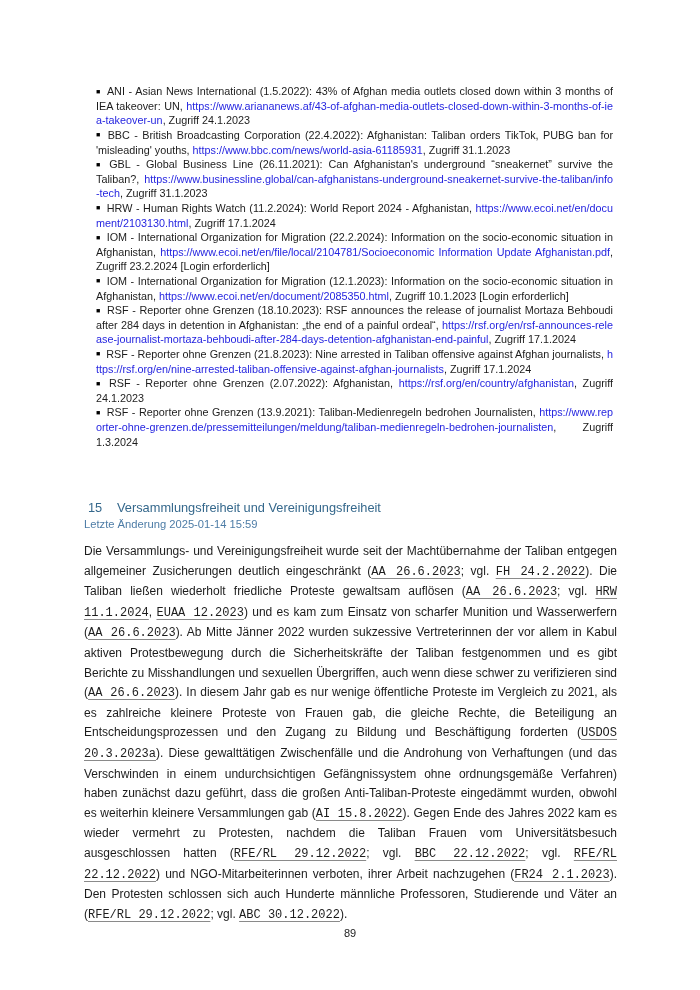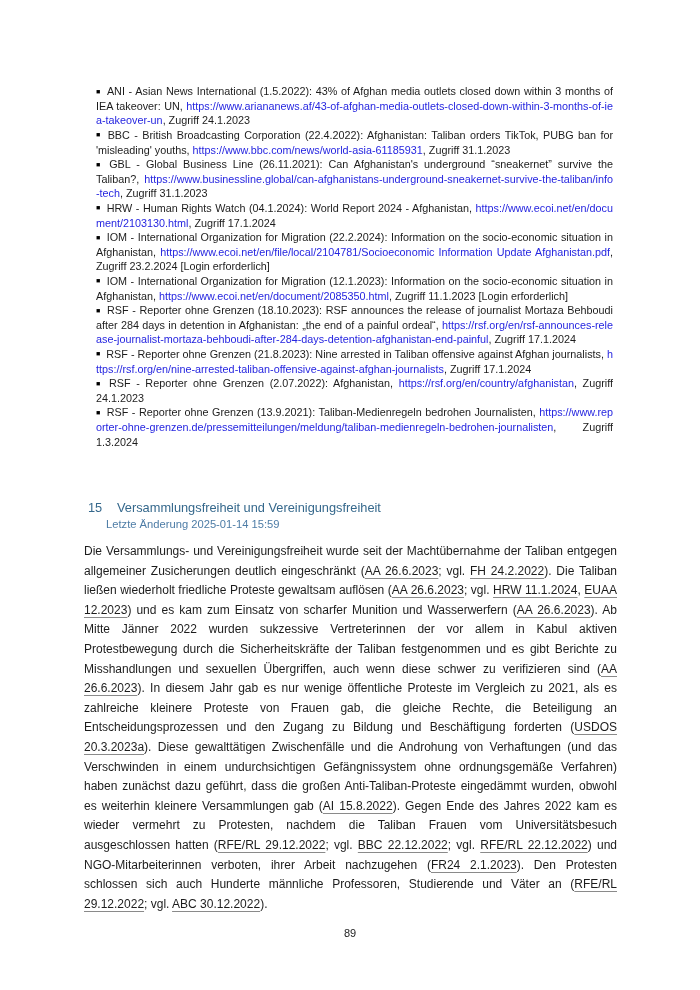--- a/index.html
+++ b/index.html
@@ -51,62 +51,62 @@
   }
   .sec-num { display: inline-block; width: 29px; }
 
   .last-changed {
     position: absolute;
     left: 84px;
     top: 517px;
     font-size: 11.2px;
     color: var(--subheading, #4d7ca6);
     line-height: 15px;
-    margin-left: 22px;
   }
 
   
   .body-paragraph {
     position: absolute;
     left: 84px;
     top: 542px;
     width: 533px;
     margin: 0;
     font-size: 12px;
     line-height: 19.6px;
     text-align: justify;
   }
   .cite {
     text-decoration: underline;
     text-decoration-color: var(--citation-underline, #8a8a8a);
     text-underline-offset: 2.5px;
     text-decoration-thickness: 1px;
+    font-family: Liberation Mono, monospace;
   }
 
   .page-number {
     position: absolute;
     left: 0;
     top: 927px;
     width: 700px;
     text-align: center;
     font-size: 11px;
   }
 </style>
 </head>
 <body>
 
 <div class="page">
 
   <ul class="bib-list">
       <li><span class="bullet">■</span><span>ANI - Asian News International (1.5.2022): 43% of Afghan media outlets closed down within 3 months of IEA takeover: UN, </span><span class="link">https://www.ariananews.af/43-of-afghan-media-outlets-closed-down-within-3-months-of-iea-takeover-un</span><span>, Zugriff 24.1.2023</span></li>
       <li><span class="bullet">■</span><span>BBC - British Broadcasting Corporation (22.4.2022): Afghanistan: Taliban orders TikTok, PUBG ban for 'misleading' youths, </span><span class="link">https://www.bbc.com/news/world-asia-61185931</span><span>, Zugriff 31.1.2023</span></li>
       <li><span class="bullet">■</span><span>GBL - Global Business Line (26.11.2021): Can Afghanistan's underground “sneakernet” survive the Taliban?, </span><span class="link">https://www.businessline.global/can-afghanistans-underground-sneakernet-survive-the-taliban/info-tech</span><span>, Zugriff 31.1.2023</span></li>
-      <li><span class="bullet">■</span><span>HRW - Human Rights Watch (04.1.2024): World Report 2024 - Afghanistan, </span><span class="link">https://www.ecoi.net/en/document/2103130.html</span><span>, Zugriff 17.1.2024</span></li>
+      <li><span class="bullet">■</span><span>HRW - Human Rights Watch (11.2.2024): World Report 2024 - Afghanistan, </span><span class="link">https://www.ecoi.net/en/document/2103130.html</span><span>, Zugriff 17.1.2024</span></li>
       <li><span class="bullet">■</span><span>IOM - International Organization for Migration (22.2.2024): Information on the socio-economic situation in Afghanistan, </span><span class="link">https://www.ecoi.net/en/file/local/2104781/Socioeconomic Information Update Afghanistan.pdf</span><span>, Zugriff 23.2.2024 [Login erforderlich]</span></li>
-      <li><span class="bullet">■</span><span>IOM - International Organization for Migration (12.1.2023): Information on the socio-economic situation in Afghanistan, </span><span class="link">https://www.ecoi.net/en/document/2085350.html</span><span>, Zugriff 11.1.2023 [Login erforderlich]</span></li>
+      <li><span class="bullet">■</span><span>IOM - International Organization for Migration (12.1.2023): Information on the socio-economic situation in Afghanistan, </span><span class="link">https://www.ecoi.net/en/document/2085350.html</span><span>, Zugriff 10.1.2023 [Login erforderlich]</span></li>
       <li><span class="bullet">■</span><span>RSF - Reporter ohne Grenzen (18.10.2023): RSF announces the release of journalist Mortaza Behboudi after 284 days in detention in Afghanistan: „the end of a painful ordeal“, </span><span class="link">https://rsf.org/en/rsf-announces-release-journalist-mortaza-behboudi-after-284-days-detention-afghanistan-end-painful</span><span>, Zugriff 17.1.2024</span></li>
       <li><span class="bullet">■</span><span>RSF - Reporter ohne Grenzen (21.8.2023): Nine arrested in Taliban offensive against Afghan journalists, </span><span class="link">https://rsf.org/en/nine-arrested-taliban-offensive-against-afghan-journalists</span><span>, Zugriff 17.1.2024</span></li>
       <li><span class="bullet">■</span><span>RSF - Reporter ohne Grenzen (2.07.2022): Afghanistan, </span><span class="link">https://rsf.org/en/country/afghanistan</span><span>, Zugriff 24.1.2023</span></li>
       <li><span class="bullet">■</span><span>RSF - Reporter ohne Grenzen (13.9.2021): Taliban-Medienregeln bedrohen Journalisten, </span><span class="link">https://www.reporter-ohne-grenzen.de/pressemitteilungen/meldung/taliban-medienregeln-bedrohen-journalisten</span><span>, Zugriff 1.3.2024</span></li>
     </ul>
 
   <h2 class="section-heading">
     <span class="sec-num">15</span><span class="sec-title">Versammlungsfreiheit und Vereinigungsfreiheit</span>
   </h2>
 

